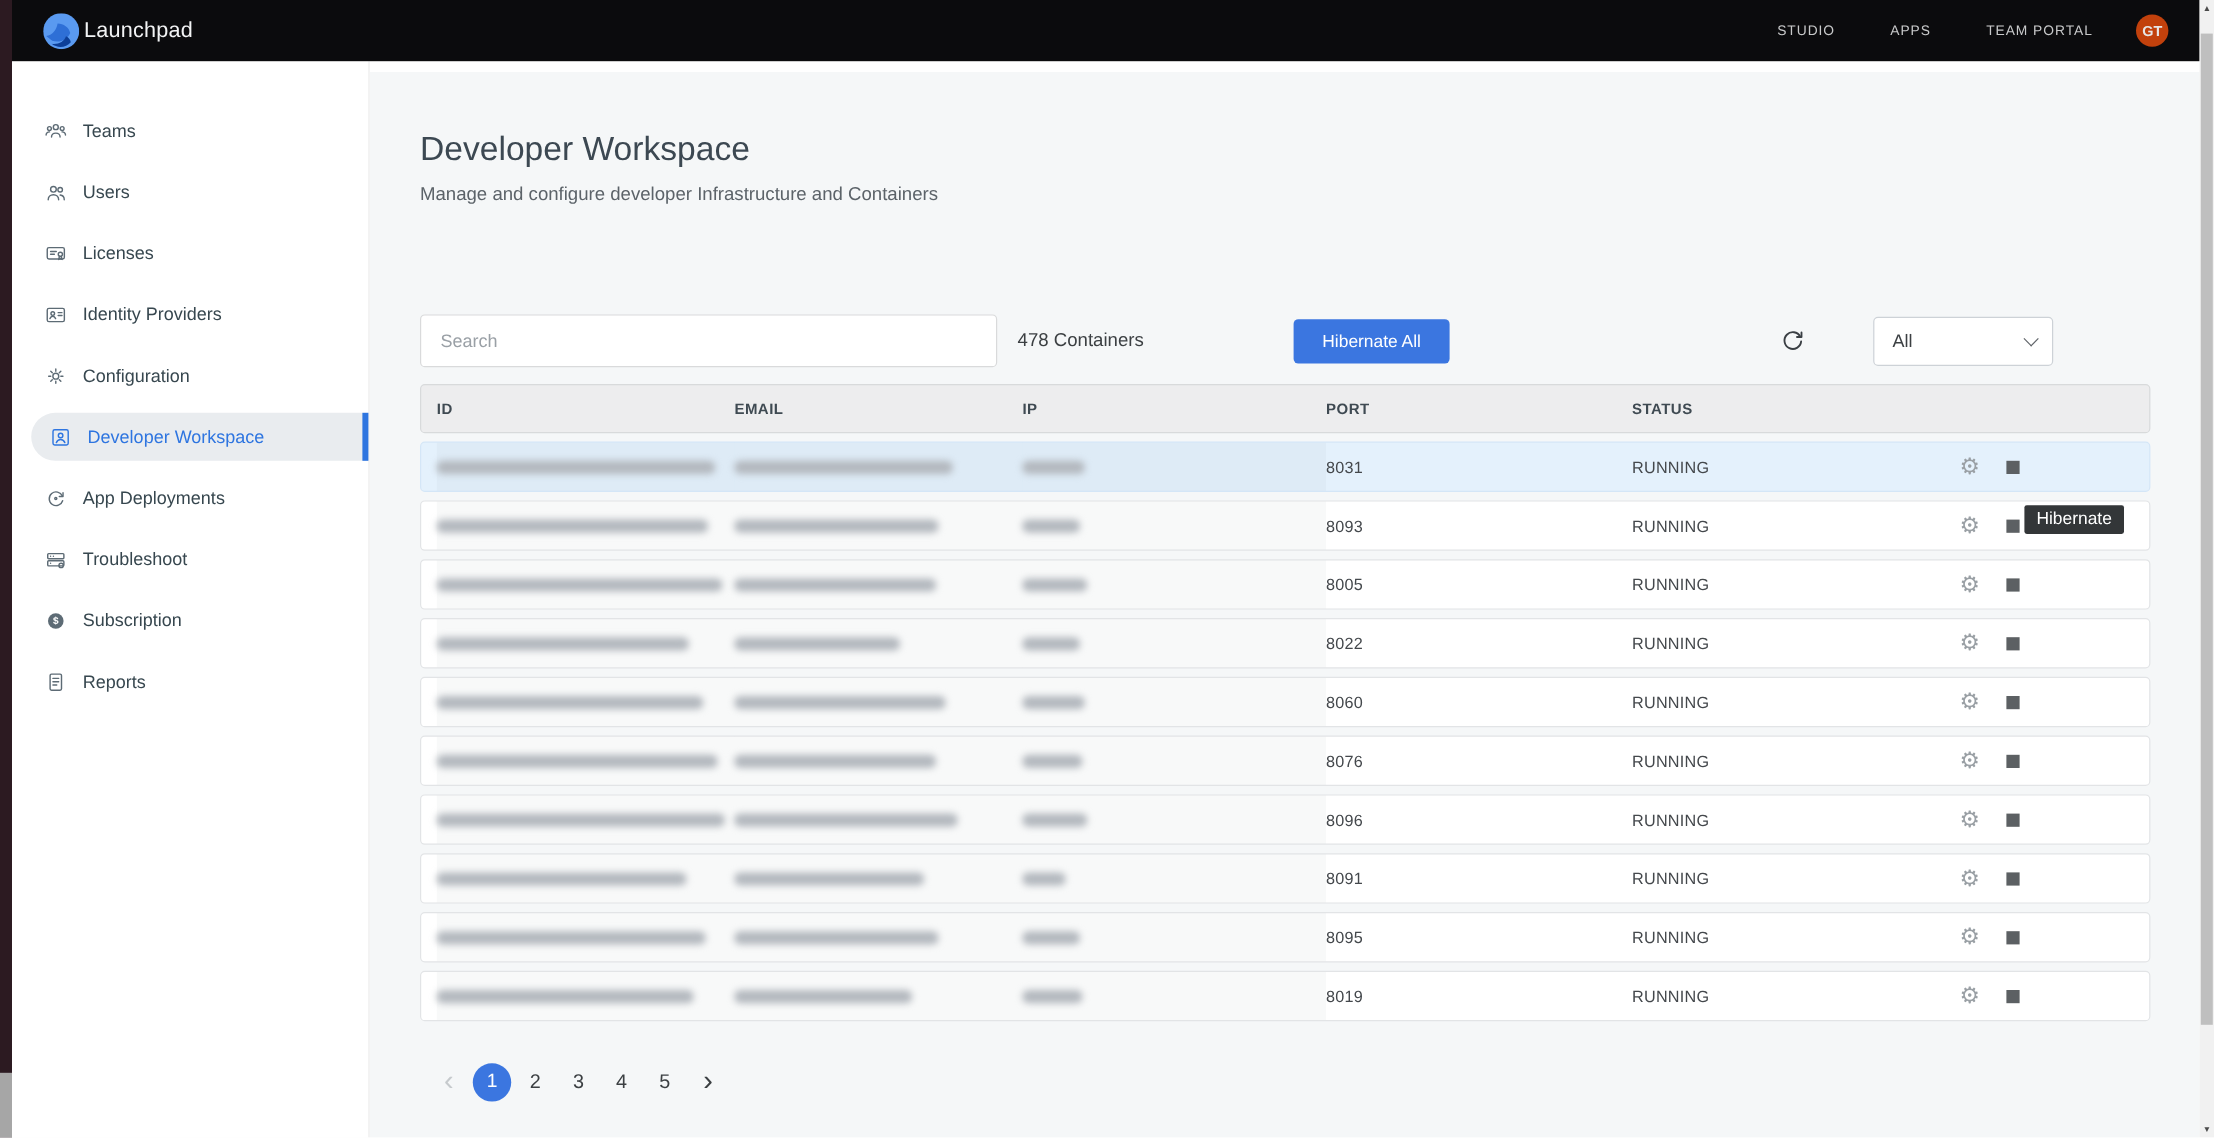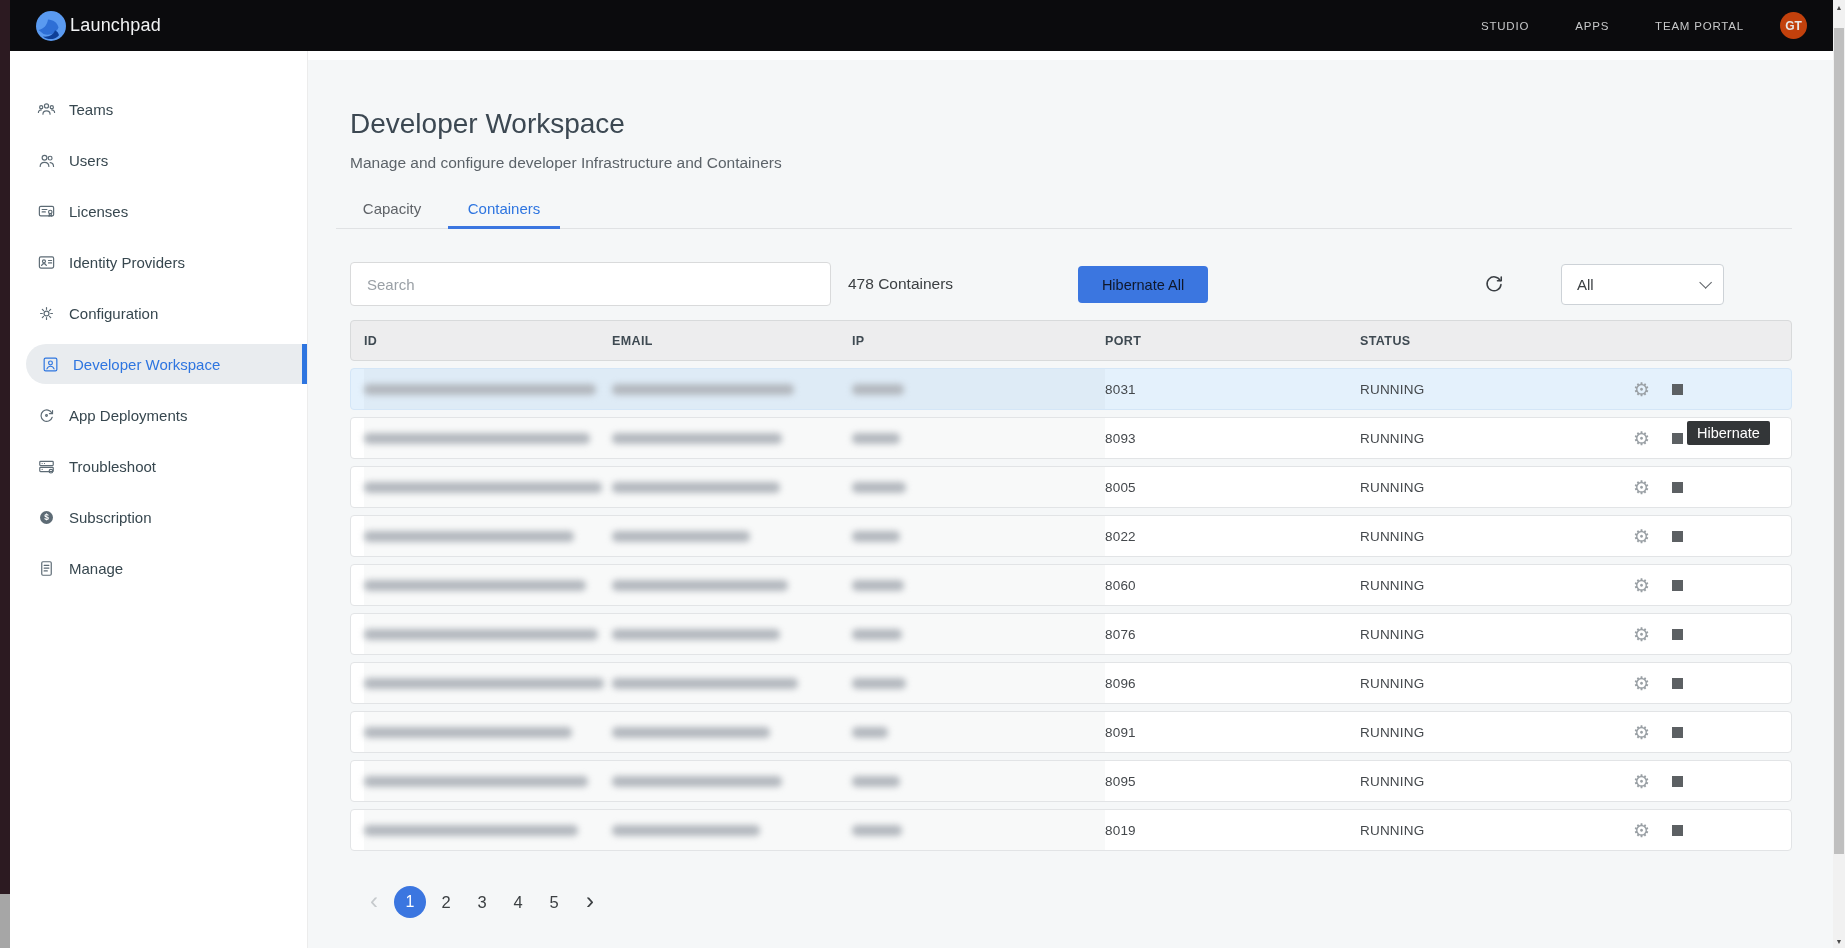--- a/index.html
+++ b/index.html
@@ -39,23 +39,23 @@
   .tabs-wrap { position:absolute; left:28px; top:140px; width:1456px; height:38px; border-bottom:1px solid #e0e2e4; display:flex; }
   .tab { width:112px; text-align:center; font-size:15px; font-weight:500; color:#5f6368; line-height:36px; cursor:pointer; position:relative; }
   .tab.active { color:#2e75e0; }
   .tab.active::after { content:""; position:absolute; left:0; bottom:-1px; width:100%; height:3px; background:#3b76e0; }
 
   
   .toolbar { position:absolute; left:0; top:0; width:100%; height:0; }
   .search-input { position:absolute; left:42px; top:211px; width:481px; height:44px; border:1px solid #d9dadb; border-radius:4px; background:#fff; font-size:15px; padding:0 16px; color:#4c1d95; outline:none; font-family:"Liberation Sans", sans-serif; }
   .search-input::placeholder { color:#9aa0a6; }
   .count-label { position:absolute; left:540px; top:224px; font-size:15.5px; color:#3c4043; }
-  .hibernate-btn { position:absolute; left:770px; top:215px; width:130px; height:37px; background:#3b76e0; color:#0f172a; border:none; border-radius:4px; font-size:14.5px; font-family:"Liberation Sans", sans-serif; cursor:pointer; }
+  .hibernate-btn { position:absolute; left:770px; top:215px; width:130px; height:37px; background:#3b76e0; color:#ffffff; border:none; border-radius:4px; font-size:14.5px; font-family:"Liberation Sans", sans-serif; cursor:pointer; }
   .refresh-btn { position:absolute; left:1175px; top:222px; width:22px; height:22px; cursor:pointer; }
-  .filter-select { position:absolute; left:1253px; top:213px; width:163px; height:41px; background:#fff; border:1px solid #cdd2d7; border-radius:4px; display:flex; align-items:center; padding:0 15px; font-size:15px; color:#3c4043; cursor:pointer; }
+  .filter-select { position:absolute; left:1253px; top:213px; width:150px; height:41px; background:#fff; border:1px solid #cdd2d7; border-radius:4px; display:flex; align-items:center; padding:0 15px; font-size:15px; color:#3c4043; cursor:pointer; }
   .filter-chevron { margin-left:auto; width:9px; height:9px; border-right:1.6px solid #5f6368; border-bottom:1.6px solid #5f6368; transform:rotate(45deg) translateY(-3px); }
 
   
   .rowgrid { display:grid; grid-template-columns:248px 240px 253px 255px 273px 1fr; align-items:center; padding:0 13px; }
   .thead { position:absolute; left:42px; top:269px; width:1442px; height:41px; background:#ededee; border:1px solid #d8dadb; border-radius:4px; }
   .th { font-size:12.5px; font-weight:bold; color:#3f4a52; letter-spacing:.4px; }
   .rows { position:absolute; left:42px; top:317px; width:1442px; }
   .trow { height:42px; margin-bottom:7px; background:#fff; border:1px solid #e2e4e6; border-radius:4px; cursor:pointer; }
   .trow.hl { background:#e4f1fc; border-color:#d4e6f7; }
   .redacted-cell { height:100%; display:flex; align-items:center; background:rgba(127,136,145,0.05); }
@@ -197,32 +197,28 @@
       </span>
       <span>Subscription</span>
     </div>
     <div class="side-item">
       <span class="icon">
         <svg viewBox="0 0 24 24" fill="none" stroke="currentColor" stroke-width="1.5" stroke-linecap="round" stroke-linejoin="round">
           <rect x="6" y="3.5" width="12" height="17" rx="1.5"></rect>
           <path d="M9 8h6M9 11.5h6M9 15h4"></path>
         </svg>
       </span>
-      <span>Manage</span>
+      <span>Reports</span>
     </div>
   </div>
 
 <div class="main">
   <div class="page-title">Developer Workspace</div>
   <div class="page-sub">Manage and configure developer Infrastructure and Containers</div>
 
-  <div class="tabs-wrap">
-    <div class="tab">Capacity</div>
-    <div class="tab active">Containers</div>
-  </div>
 
   <div class="toolbar">
     <input class="search-input" type="text" placeholder="Search" style="">
     <div class="count-label">478 Containers</div>
     <button class="hibernate-btn">Hibernate All</button>
     <svg class="refresh-btn" viewBox="0 0 24 24">
       <path d="M18.8 8.3A7.6 7.6 0 1 0 19.6 12.6" fill="none" stroke="#3a3f44" stroke-width="1.7" stroke-linecap="round"></path>
       <path d="M19.9 4.4v4.1h-4.1" fill="none" stroke="#3a3f44" stroke-width="1.7" stroke-linecap="round" stroke-linejoin="round"></path>
     </svg>
     <div class="filter-select">

